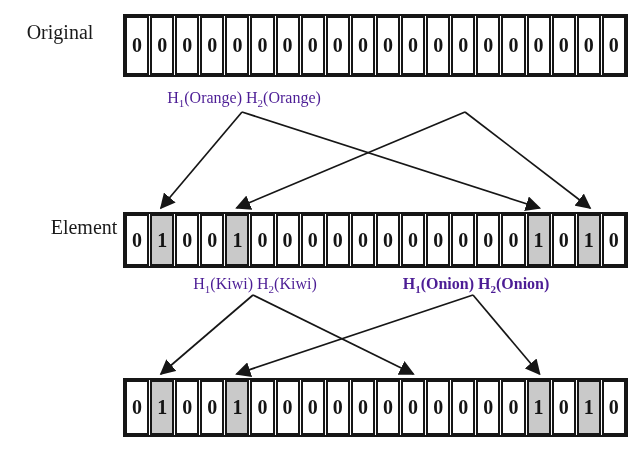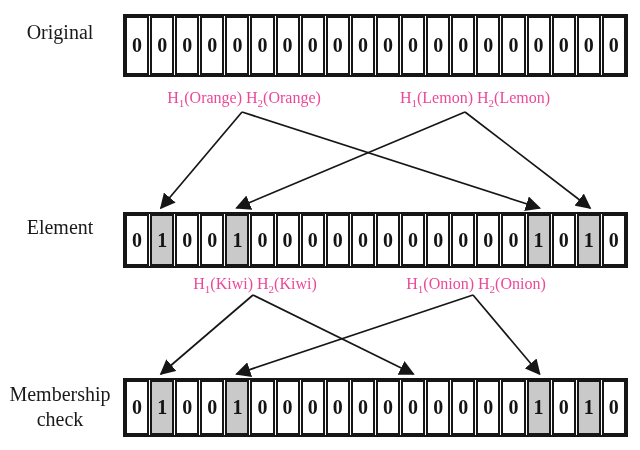--- a/index.html
+++ b/index.html
@@ -14,21 +14,21 @@
   .row-label{
     position:absolute;
     left:0;width:120px;
     text-align:center;
     font-size:20px;
     line-height:25px;
     color:#1a1a1a;
   }
   .row-label span{display:block;}
   #label-original{top:20px;}
-  #label-mapping{top:215px;}
+  #label-mapping{top:215px;padding-left:24px;}
   #label-check{top:382px;}
   .bitrow{
     position:absolute;
     display:flex;
     gap:1px;
     border:2px solid #161616;
     background:#ffffff;
     box-sizing:border-box;
   }
   .cell{
@@ -42,43 +42,39 @@
     font-size:20px;
     box-sizing:border-box;
     color:#141414;
   }
   .cell.shaded{background:#c9c9c9;}
   .hash-label{
     position:absolute;
     transform:translateX(-50%);
     white-space:nowrap;
     font-size:16px;
-    color:#ec4899;
+    color:#4c1d95;
   }
   .hash-label sub{font-size:11px;line-height:0;}
   #arrows{
     position:absolute;
     left:0;top:0;width:640px;height:450px;
     pointer-events:none;
   }
 </style>
 </head>
 <body>
 
 <div class="canvas">
 
   <div class="row-label" id="label-original">
     <span>Original</span>
   </div>
   <div class="row-label" id="label-mapping">
     <span>Element</span>
-  </div>
-  <div class="row-label" id="label-check">
-    <span>Membership</span>
-    <span>check</span>
   </div>
 
   <div class="bitrow" id="row-original" style="left: 123px; top: 14px; width: 505px; height: 63px;">
       <div class="cell">0</div>
       <div class="cell">0</div>
       <div class="cell">0</div>
       <div class="cell">0</div>
       <div class="cell">0</div>
       <div class="cell">0</div>
       <div class="cell">0</div>
@@ -135,23 +131,22 @@
       <div class="cell">0</div>
       <div class="cell">0</div>
       <div class="cell">0</div>
       <div class="cell shaded">1</div>
       <div class="cell">0</div>
       <div class="cell shaded">1</div>
       <div class="cell">0</div>
     </div>
 
   <div class="hash-label" id="hl-orange" style="left: 244px; top: 89px;"><span>H</span><sub>1</sub><span>(Orange) </span><span>H</span><sub>2</sub><span>(Orange)</span></div>
-  <div class="hash-label" id="hl-lemon" style="left: 475px; top: 89px;"><span>H</span><sub>1</sub><span>(Lemon) </span><span>H</span><sub>2</sub><span>(Lemon)</span></div>
   <div class="hash-label" id="hl-kiwi" style="left: 255px; top: 275px; text-align: right;"><span>H</span><sub>1</sub><span>(Kiwi) </span><span>H</span><sub>2</sub><span>(Kiwi)</span></div>
-  <div class="hash-label" id="hl-onion" style="left: 476px; top: 275px;"><span>H</span><sub>1</sub><span>(Onion) </span><span>H</span><sub>2</sub><span>(Onion)</span></div>
+  <div class="hash-label" id="hl-onion" style="left: 476px; top: 275px; font-weight: bold;"><span>H</span><sub>1</sub><span>(Onion) </span><span>H</span><sub>2</sub><span>(Onion)</span></div>
 
   <svg id="arrows" viewBox="0 0 640 450">
     <defs>
       <marker id="ah" viewBox="0 0 10 10" refX="9" refY="5" markerWidth="9" markerHeight="9" orient="auto-start-reverse">
         <path d="M0,0 L10,5 L0,10 z" fill="#161616"></path>
       </marker>
     </defs>
   <line x1="242" y1="112" x2="160.9" y2="208" stroke="#161616" stroke-width="1.7" marker-end="url(#ah)"></line>
       <line x1="242" y1="112" x2="539.6" y2="208" stroke="#161616" stroke-width="1.7" marker-end="url(#ah)"></line>
       <line x1="465" y1="112" x2="236.6" y2="208" stroke="#161616" stroke-width="1.7" marker-end="url(#ah)"></line>

